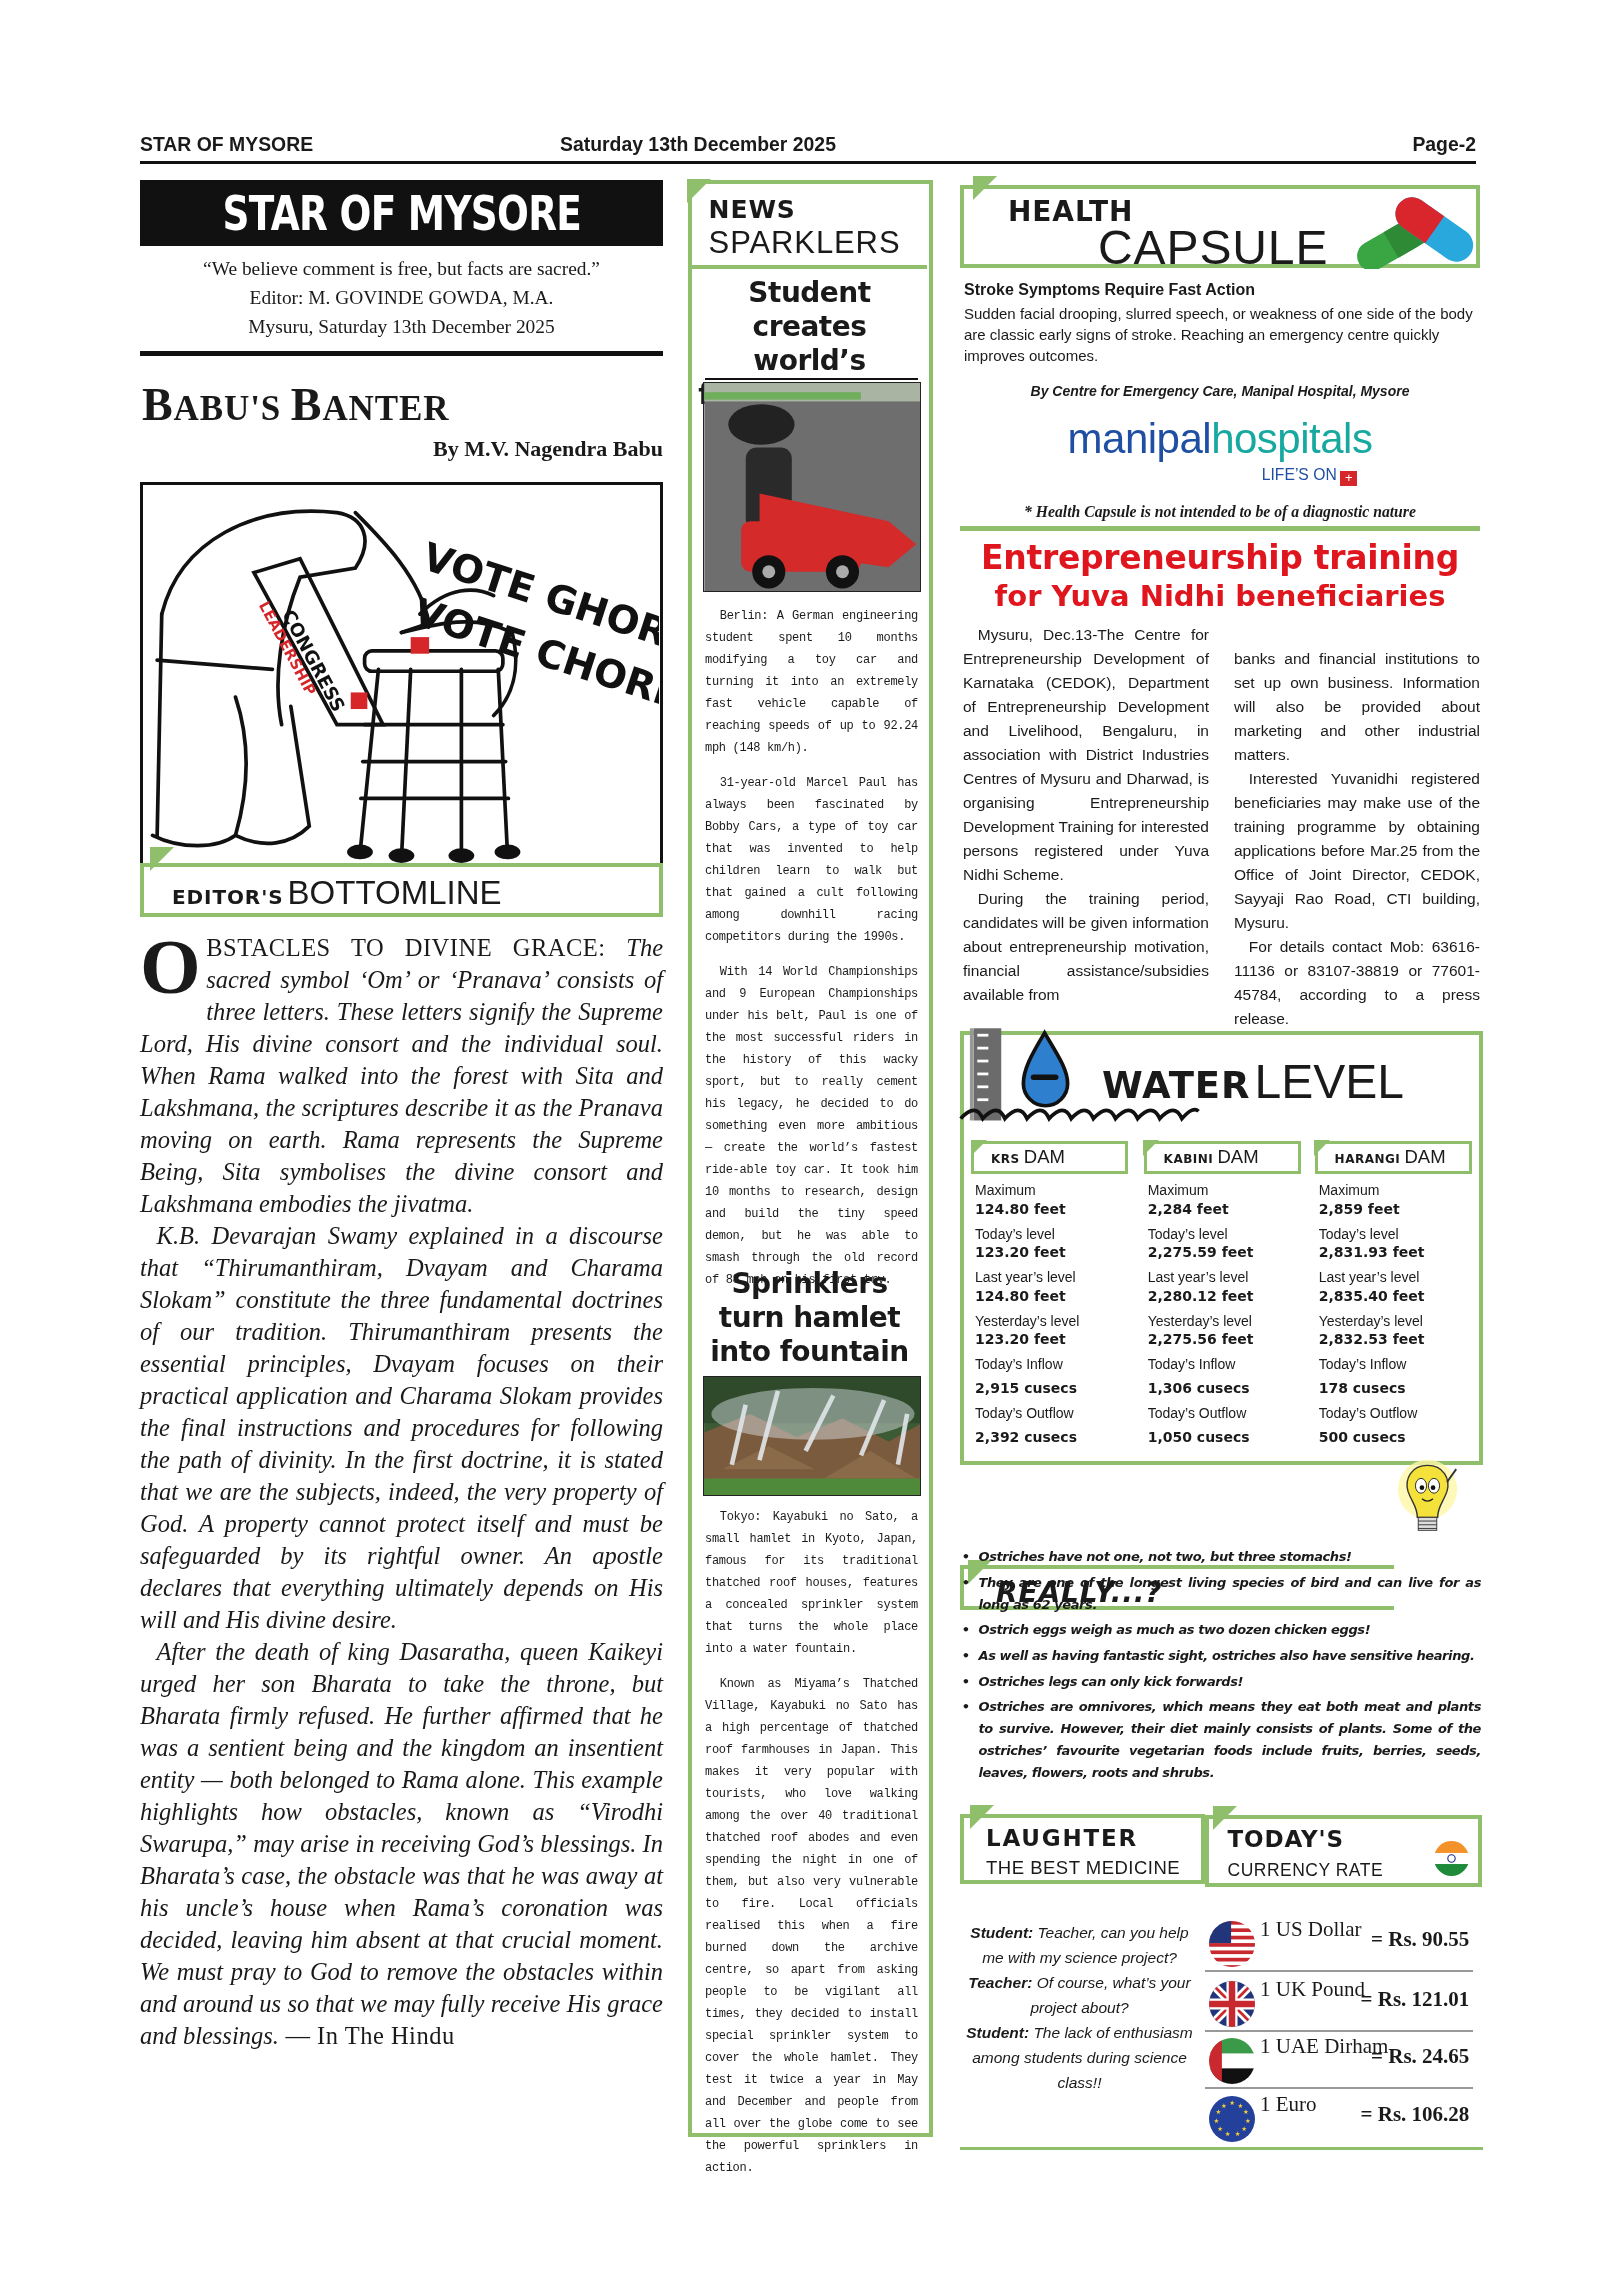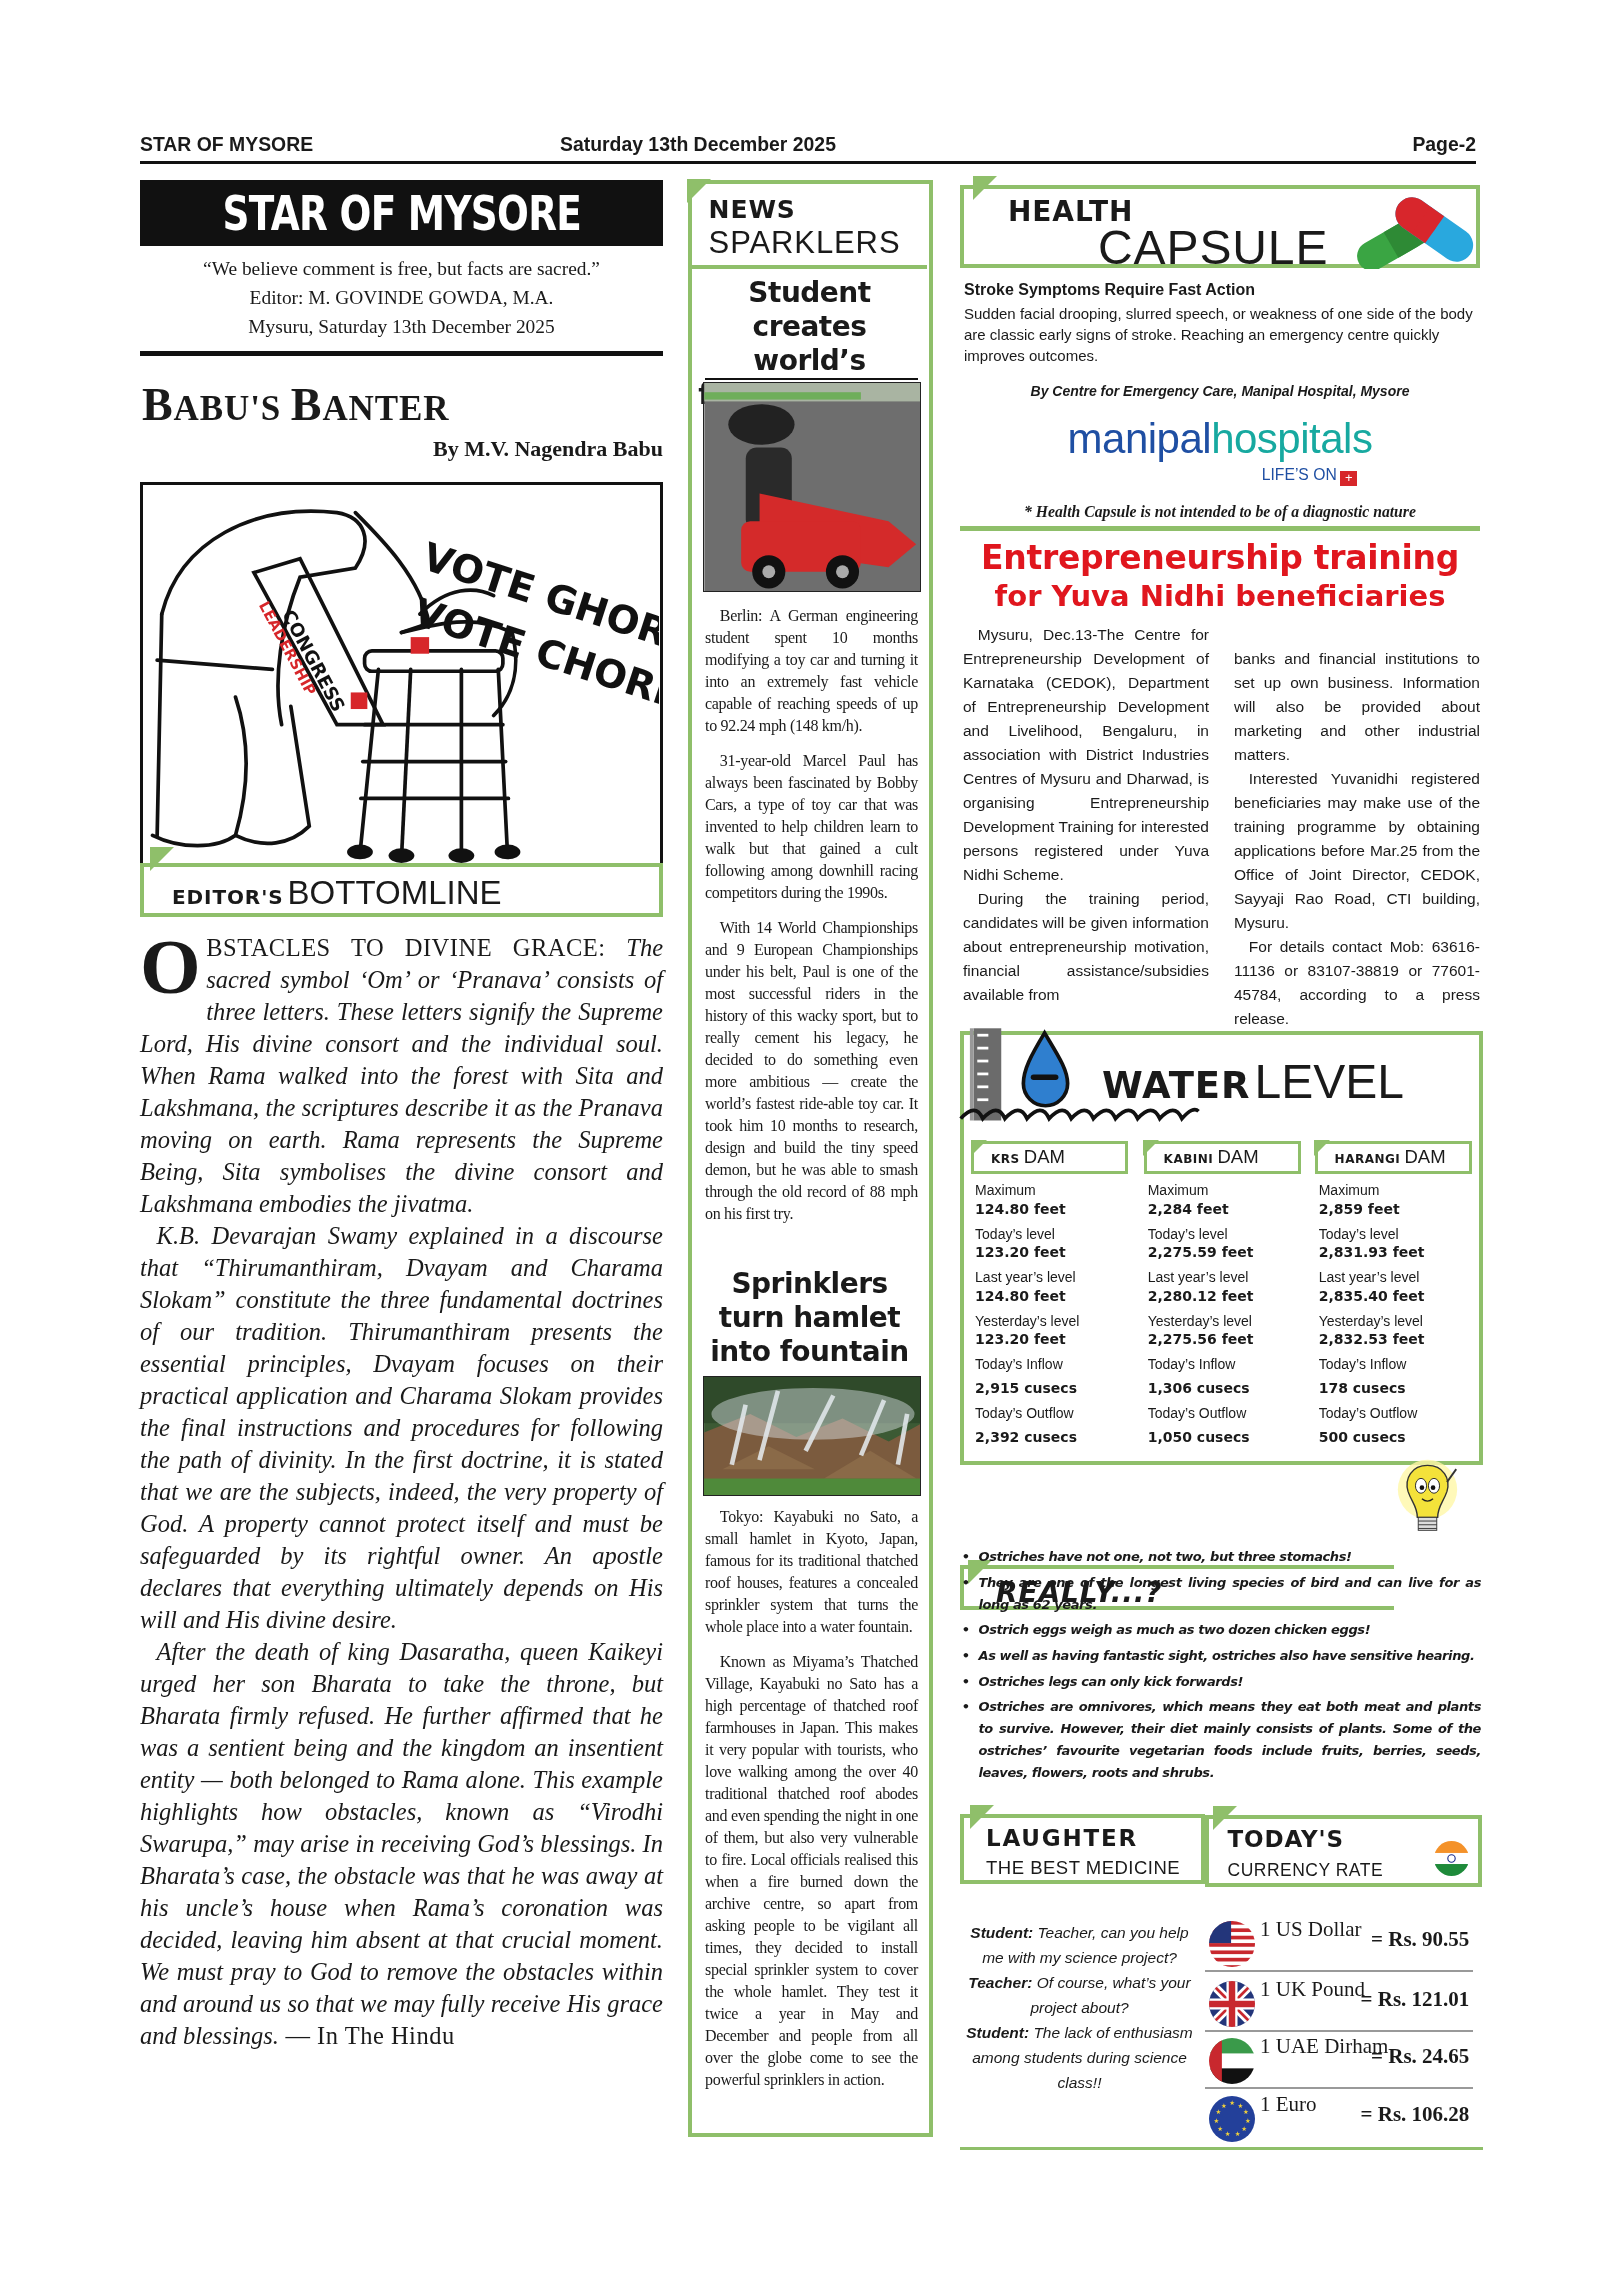--- a/index.html
+++ b/index.html
@@ -44,21 +44,21 @@
   .editorial p.first { text-indent: 0; }
   .dropcap { float: left; font-family: "Liberation Serif", serif; font-style: normal; font-weight: bold; font-size: 78px; line-height: 61px; margin: 3.7px 5.5px 0 0; }
   .caps { font-style: normal; letter-spacing: 0.5px; }
 
   
   .sparklers { left: 688px; top: 180px; width: 245px; height: 1957px; border: 4.6px solid #8fbf6a; }
   .sparklers-head { position: absolute; left: 0; top: 0; width: 235px; height: 85px; border-bottom: 4.6px solid #8fbf6a; }
   .sp-news { position: absolute; left: 16.6px; top: 11px; font-family: "DejaVu Sans", sans-serif; font-weight: bold; font-size: 25px; letter-spacing: 0.9px; }
   .sp-sparklers { position: absolute; left: 16.6px; top: 41px; font-family: "Liberation Sans", sans-serif; font-size: 31px; letter-spacing: 0.9px; }
   .sp-headline { position: absolute; left: 5.5px; width: 224px; text-align: center; font-family: "DejaVu Sans", sans-serif; font-weight: bold; font-size: 28px; line-height: 34px; letter-spacing: -0.5px; }
-  .sp-body { position: absolute; left: 13px; width: 213px; font-family: Liberation Serif, serif; font-size: 16px; line-height: 22px; text-align: justify; letter-spacing: -0.3px; }
+  .sp-body { position: absolute; left: 13px; width: 213px; font-family: Liberation Mono, monospace; font-size: 12px; line-height: 22px; text-align: justify; letter-spacing: -0.3px; }
   .sp-body p { text-indent: 14.8px; margin-bottom: 13px; }
   .photo { position: absolute; border: 1.8px solid #222; overflow: hidden; }
 
   
   .health-box { left: 960px; top: 185px; width: 520px; height: 83px; }
   .hc-health { position: absolute; left: 44px; top: 5.5px; font-family: "DejaVu Sans", sans-serif; font-weight: bold; font-size: 28px; letter-spacing: 0.9px; }
   .hc-capsule { position: absolute; left: 134px; top: 31px; font-family: "Liberation Sans", sans-serif; font-size: 48px; letter-spacing: 0.9px; }
   .hc-title { left: 964px; top: 281px; font-family: "Liberation Sans", sans-serif; font-weight: bold; font-size: 16px; }
   .hc-body { left: 964px; top: 303px; width: 512px; font-family: "Liberation Sans", sans-serif; font-size: 15px; line-height: 21px; }
   .hc-by { left: 960px; top: 383px; width: 520px; text-align: center; font-family: "Liberation Sans", sans-serif; font-weight: bold; font-style: italic; font-size: 14px; }

